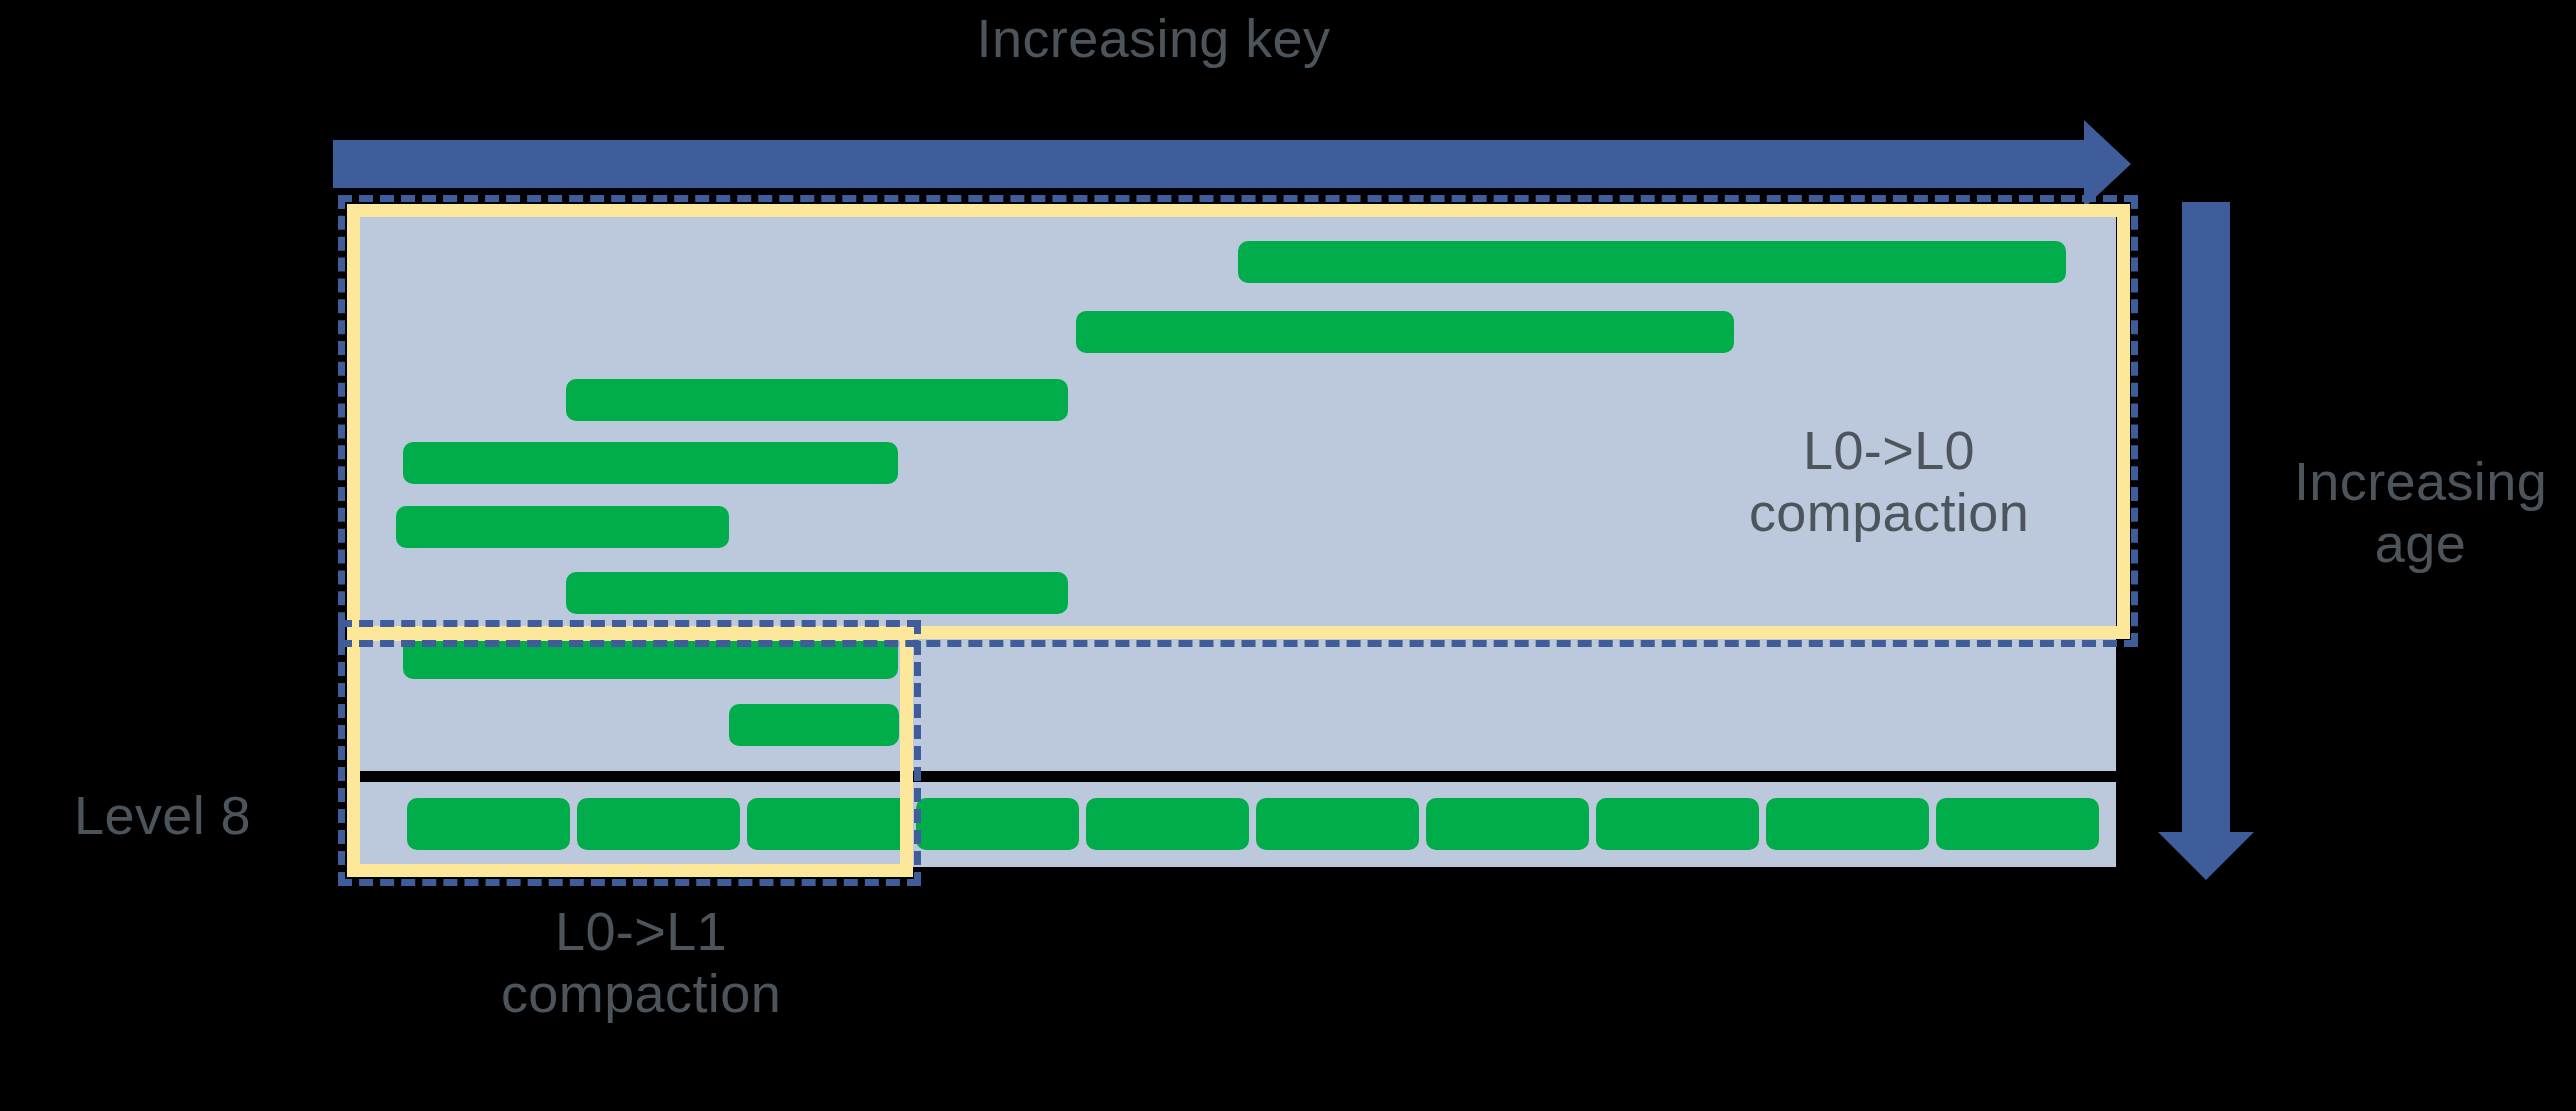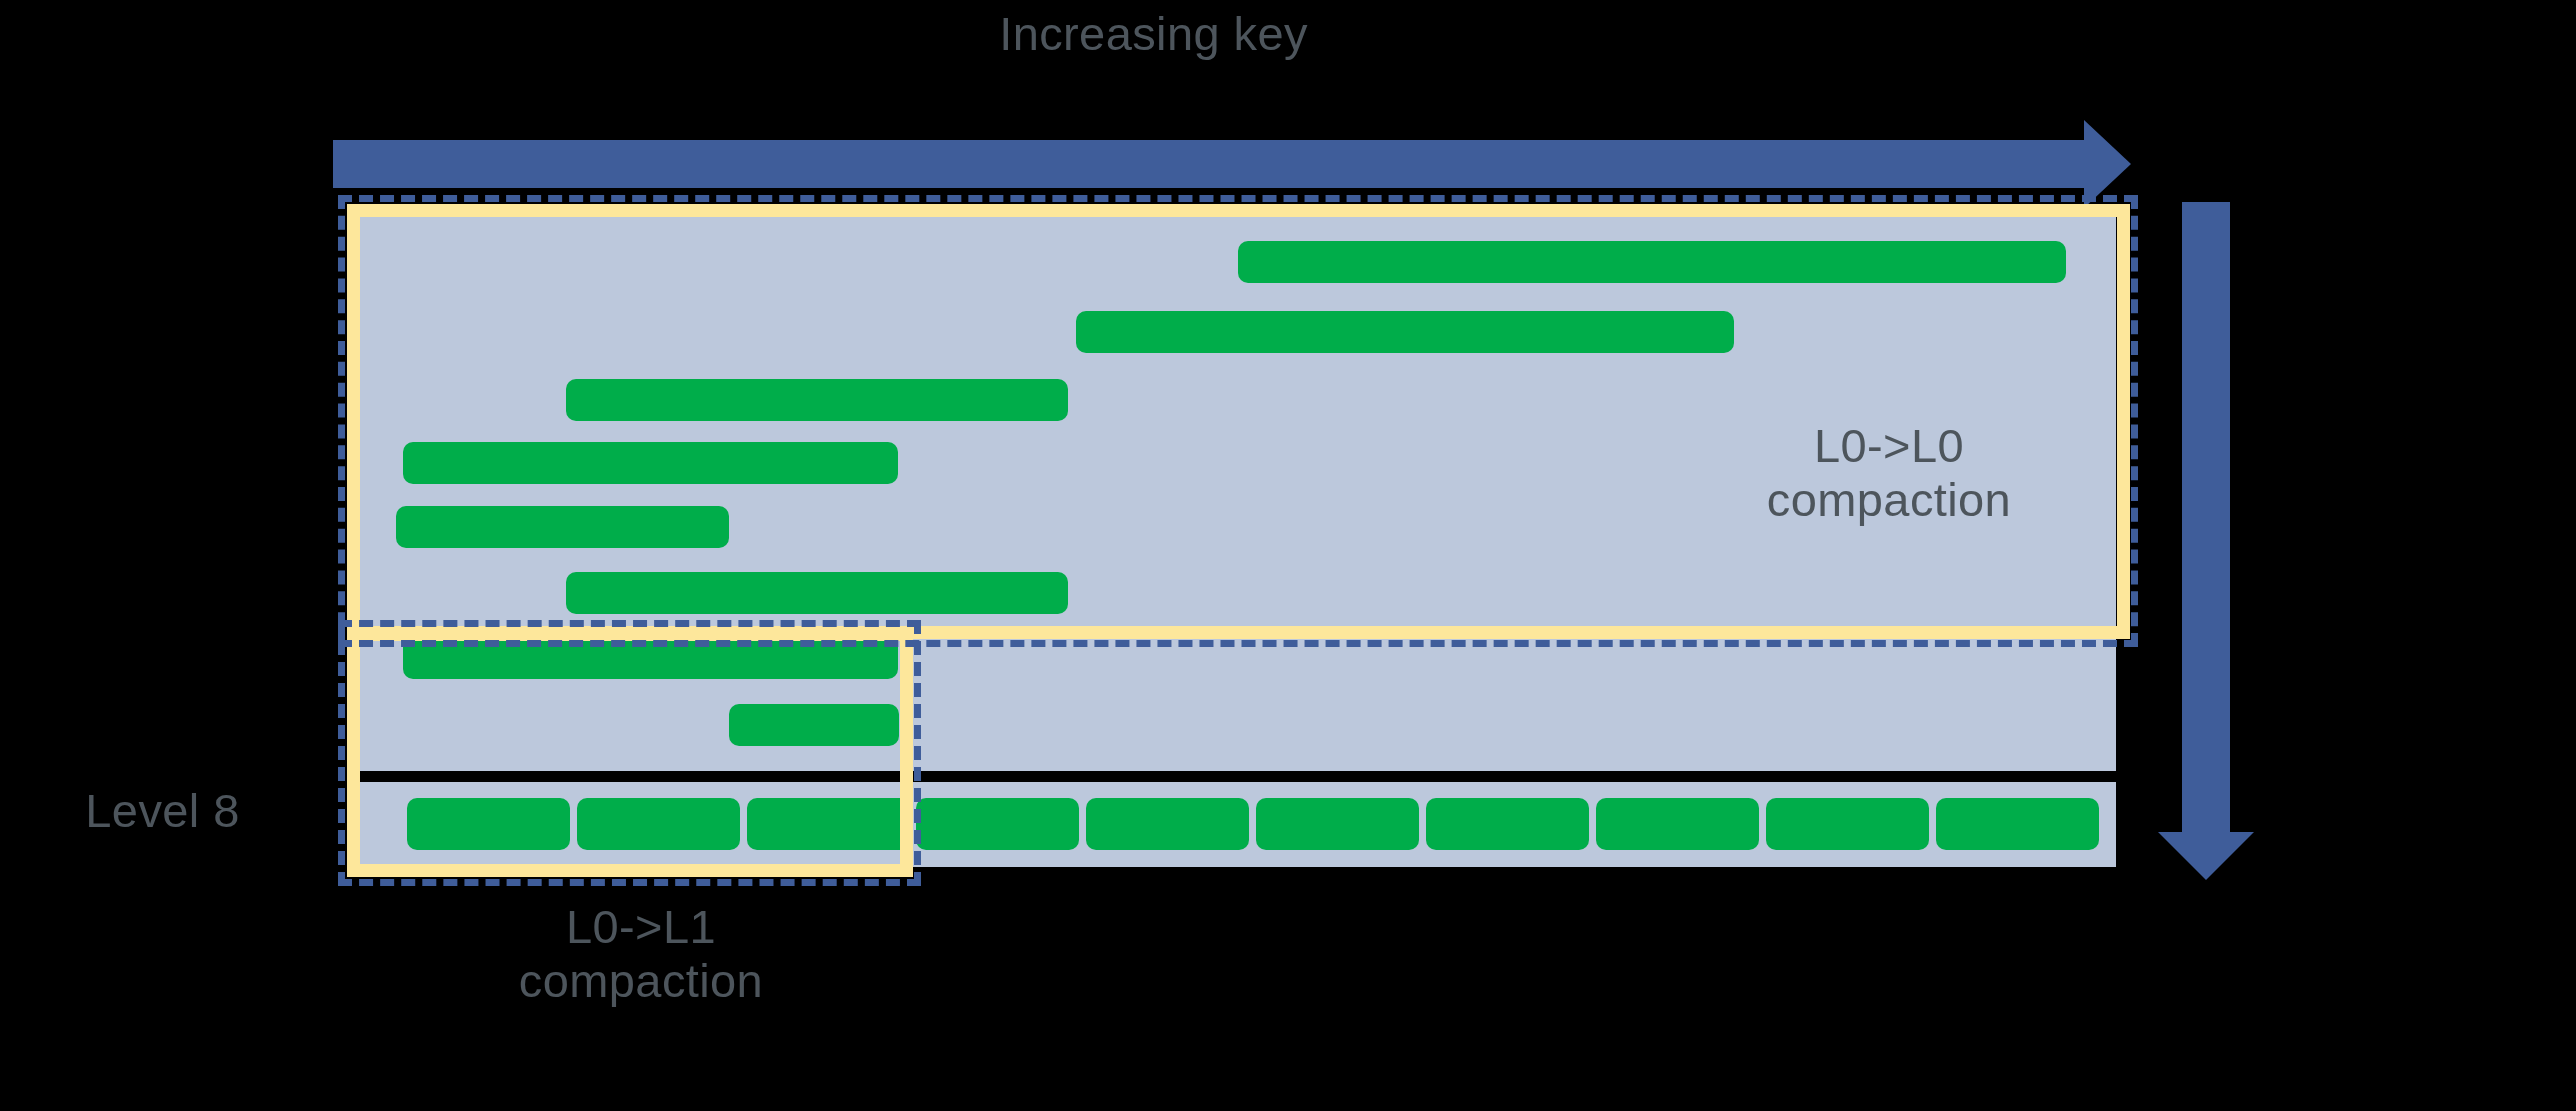--- a/index.html
+++ b/index.html
@@ -2,21 +2,21 @@
 <html style="font-size:11.3px"><head>
 <meta charset="utf-8">
 <style>
   html,body{margin:0;padding:0;background:#000;}
   body{width:2576px;height:1111px;position:relative;overflow:hidden;
        font-family:"Liberation Sans","DejaVu Sans",sans-serif;}
   .stage{position:absolute;inset:0;}
   .abs{position:absolute;}
 
   
-  .lbl{color:#4d555c;font-size:47px;line-height:1.15;white-space:nowrap;
+  .lbl{color:#4d555c;font-size:54px;line-height:1.15;white-space:nowrap;
        text-align:center;letter-spacing:0.4px;}
   .lbl.two{white-space:normal;}
 
   
   .arrow-h-shaft{background:#3f5d9a;}
   .arrow-h-head{width:0;height:0;border-top:44px solid transparent;
                 border-bottom:44px solid transparent;border-left:47px solid #3f5d9a;}
   .arrow-v-shaft{background:#3f5d9a;}
   .arrow-v-head{width:0;height:0;border-left:48px solid transparent;
                 border-right:48px solid transparent;border-top:48px solid #3f5d9a;}
@@ -86,15 +86,19 @@
   <div class="abs lbl two" style="left:443px;top:900px;width:396px;">
     <div>L0-&gt;L1</div>
     <div>compaction</div>
   </div>
 
   <div class="abs" style="left:2158px;top:202px;width:96px;height:679px;">
     <div class="abs arrow-v-shaft" style="left:24px;top:0;width:48px;height:637px;"></div>
     <div class="abs arrow-v-head" style="left:0px;top:630px;"></div>
   </div>
 
+  <div class="abs lbl two" style="left:2272px;top:450px;width:297px;">
+    <div id="age-l1">Increasing</div>
+    <div id="age-l2">age</div>
+  </div>
 
 </div>
 
 
 </body></html>

